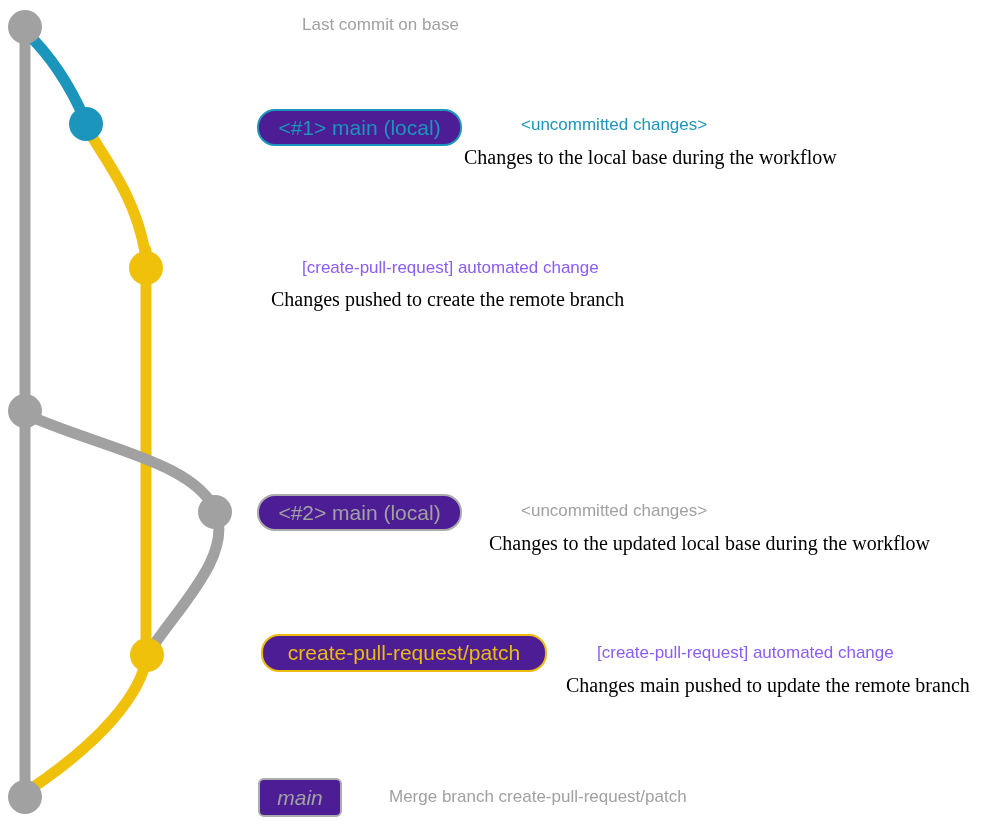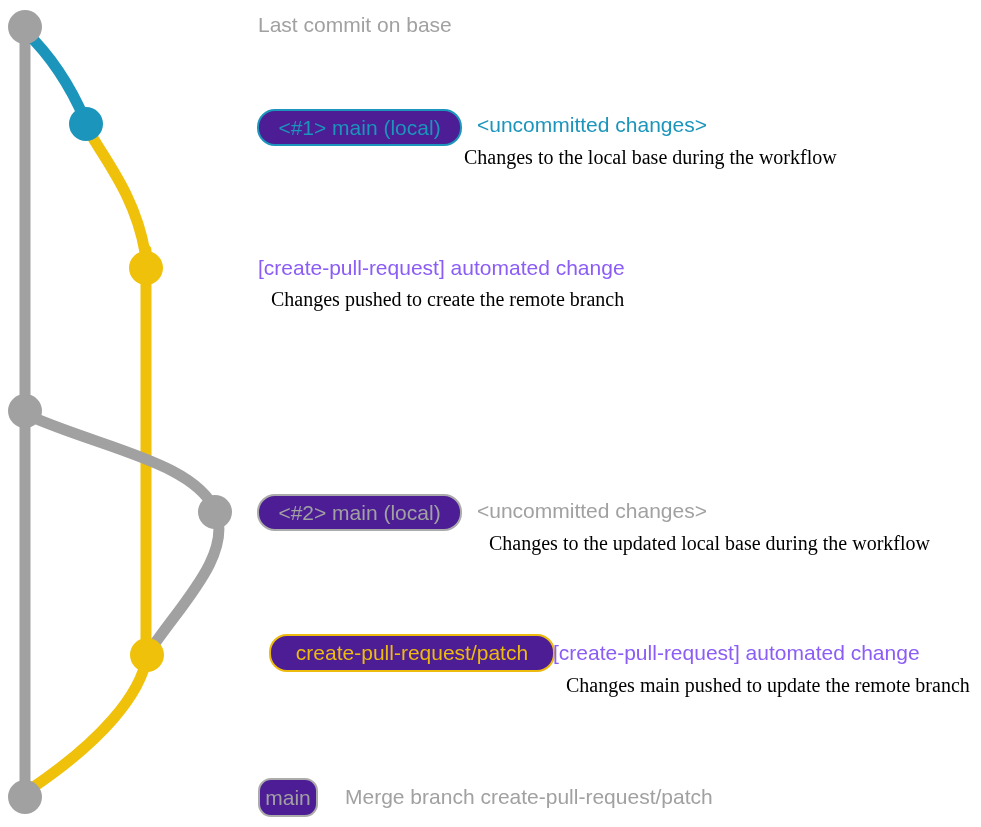--- a/index.html
+++ b/index.html
@@ -5,21 +5,21 @@
   html,body{margin:0;padding:0;background:#ffffff;}
   #canvas{
     position:relative;
     width:981px;height:827px;
     background:#ffffff;
     overflow:hidden;
     font-family:"Liberation Sans", sans-serif;
   }
   #graph-svg{position:absolute;left:0;top:0;}
   .abs{position:absolute;white-space:nowrap;}
-  .lbl{font-size:21px;line-height:26px;}
+  .lbl{font-size:17px;line-height:26px;margin-left:44px;}
   .gray-t{color:#A1A1A1;}
   .blue-t{color:#1B95BB;}
   .yellow-t{color:#8b5cf6;}
   .badge{
     position:absolute;
     display:flex;align-items:center;justify-content:center;
     border:2px solid;border-radius:18px;
     font-size:21px;box-sizing:border-box;
     background:#4c1d95;
   }
@@ -66,20 +66,20 @@
   <div class="abs caption" style="left:464px;top:145px;">Changes to the local base during the workflow</div>
 
   <div class="abs lbl yellow-t" style="left:258px;top:255px;">[create-pull-request] automated change</div>
   <div class="abs caption" style="left:271px;top:287px;font-family:Liberation Serif, serif;">Changes pushed to create the remote branch</div>
 
 
   <div class="badge gray-b" style="left:257px;top:494px;width:205px;height:37px;">&lt;#2&gt; main (local)</div>
   <div class="abs lbl gray-t" style="left:477px;top:498px;">&lt;uncommitted changes&gt;</div>
   <div class="abs caption" style="left:489px;top:531px;">Changes to the updated local base during the workflow</div>
 
-  <div class="badge yellow-b" style="left:269px;top:634px;width:286px;height:38px;">create-pull-request/patch</div>
+  <div class="badge yellow-b" style="left:261px;top:634px;width:286px;height:38px;">create-pull-request/patch</div>
   <div class="abs lbl yellow-t" style="left:553px;top:640px;">[create-pull-request] automated change</div>
   <div class="abs caption" style="left:566px;top:673px;">Changes main pushed to update the remote branch</div>
 
-  <div class="badge gray-b" style="left:258px;top:778px;width:60px;height:39px;border-radius:13px;">main</div>
+  <div class="badge gray-b" style="left:258px;top:778px;width:84px;height:39px;border-radius:6px;font-style:italic;">main</div>
   <div class="abs lbl gray-t" style="left:345px;top:784px;">Merge branch create-pull-request/patch</div>
 
 </div>
 
 </body></html>

